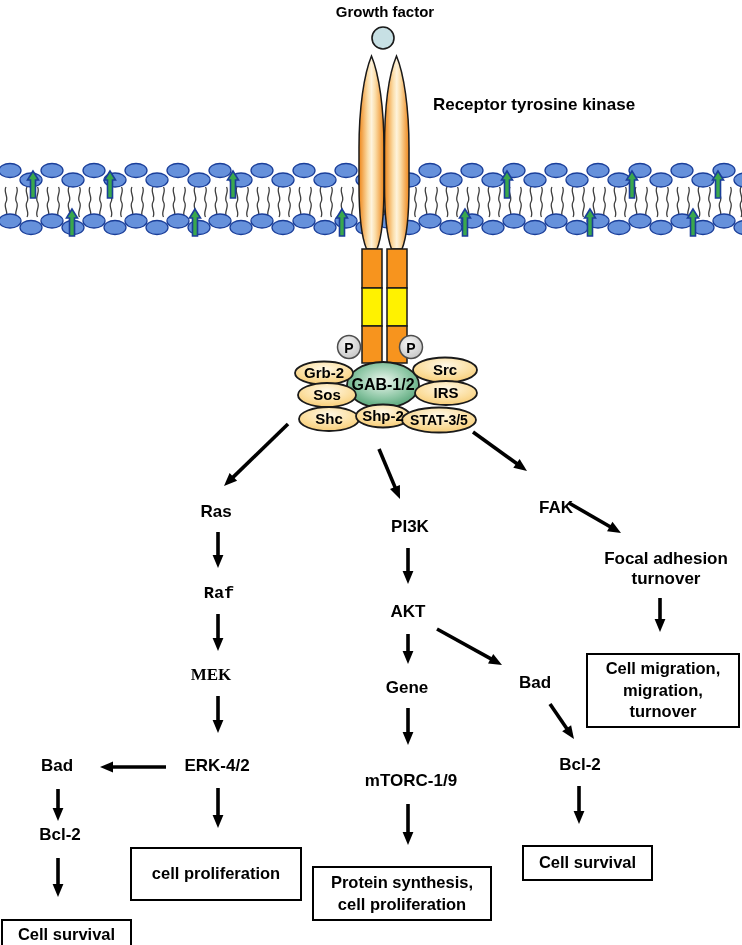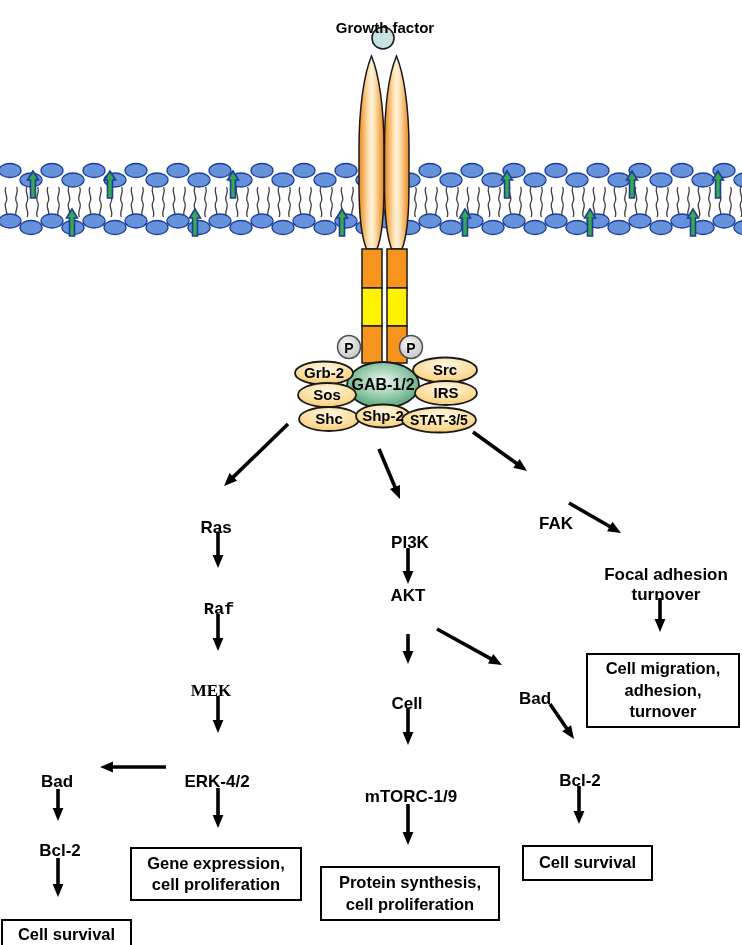--- a/index.html
+++ b/index.html
@@ -7,21 +7,21 @@
     position:relative;width:742px;height:945px;background:#ffffff;overflow:hidden;
     font-family:"Liberation Sans",sans-serif;
   }
   .canvas svg{position:absolute;left:0;top:0;}
   svg text{
     font-family:"Liberation Sans",sans-serif;font-weight:bold;fill:#000;
     text-anchor:middle;
   }
   .lbl{
     position:absolute;transform:translate(-50%,-50%);
-    font-weight:bold;color:#000;white-space:nowrap;font-size:17px;line-height:1.15;margin-top:16px;
+    font-weight:bold;color:#000;white-space:nowrap;font-size:17px;line-height:1.15;
   }
   .lbl.small{font-size:15px;}
   .lbl.center{white-space:normal;text-align:center;}
   .obox{
     position:absolute;background:#fff;border:2px solid #000;
     display:flex;flex-direction:column;align-items:center;justify-content:center;
     font-weight:bold;font-size:16.5px;line-height:1.3;text-align:center;color:#000;margin-top:8px;
   }
 </style>
 </head>
@@ -309,54 +309,54 @@
         <line x1="579" y1="786" x2="579" y2="813" stroke="#000000" stroke-width="3.6"></line>
         <polygon points="579,824 573.6,811 584.4,811" fill="#000000"></polygon>
         <line x1="569" y1="503" x2="611.4719585534654" y2="527.5030530116146" stroke="#000000" stroke-width="3.6"></line>
         <polygon points="621,533 607.0410861325245,531.181010269298 612.438088630212,521.8262059399731" fill="#000000"></polygon>
         <line x1="660" y1="598" x2="660" y2="621" stroke="#000000" stroke-width="3.6"></line>
         <polygon points="660,632 654.6,619 665.4,619" fill="#000000"></polygon>
       </g>
   </svg>
 
   <div class="lbl small" style="left:385px;top:12px;">Growth factor</div>
+  <div class="lbl" style="left:534px;top:105px;">Receptor tyrosine kinase</div>
 
   <div class="lbl" style="left:216px;top:512px;">Ras</div>
   <div class="lbl" style="left:410px;top:527px;">PI3K</div>
   <div class="lbl" style="left:556px;top:508px;">FAK</div>
 
   <div class="lbl" style="left:219px;top:594px;font-family:Liberation Mono, monospace;">Raf</div>
   <div class="lbl" style="left:211px;top:675px;font-family:Liberation Serif, serif;">MEK</div>
   <div class="lbl" style="left:217px;top:766px;">ERK-4/2</div>
   <div class="lbl" style="left:57px;top:766px;">Bad</div>
   <div class="lbl" style="left:60px;top:835px;">Bcl-2</div>
 
-  <div class="lbl" style="left:408px;top:580px;">AKT</div>
-  <div class="lbl" style="left:407px;top:688px;">Cell</div>
+  <div class="lbl" style="left:408px;top:612px;">AKT</div>
+  <div class="lbl" style="left:407px;top:688px;">Gene</div>
   <div class="lbl" style="left:411px;top:781px;">mTORC-1/9</div>
 
   <div class="lbl" style="left:535px;top:683px;">Bad</div>
   <div class="lbl" style="left:580px;top:765px;">Bcl-2</div>
 
   <div class="lbl center" style="left:666px;top:569px;width:170px;">
     <div>Focal adhesion</div>
     <div>turnover</div>
   </div>
 
   <div class="obox" style="left:130px;top:839px;width:168px;height:50px;">
-    <div>Gene expression,</div>
     <div>cell proliferation</div>
   </div>
-  <div class="obox" style="left:320px;top:858px;width:176px;height:51px;">
+  <div class="obox" style="left:312px;top:858px;width:176px;height:51px;">
     <div>Protein synthesis,</div>
     <div>cell proliferation</div>
   </div>
   <div class="obox" style="left:586px;top:645px;width:150px;height:71px;">
     <div>Cell migration,</div>
-    <div>adhesion,</div>
+    <div>migration,</div>
     <div>turnover</div>
   </div>
   <div class="obox" style="left:1px;top:911px;width:127px;height:28px;">
     <div>Cell survival</div>
   </div>
   <div class="obox" style="left:522px;top:837px;width:127px;height:32px;">
     <div>Cell survival</div>
   </div>
 
 </div>

